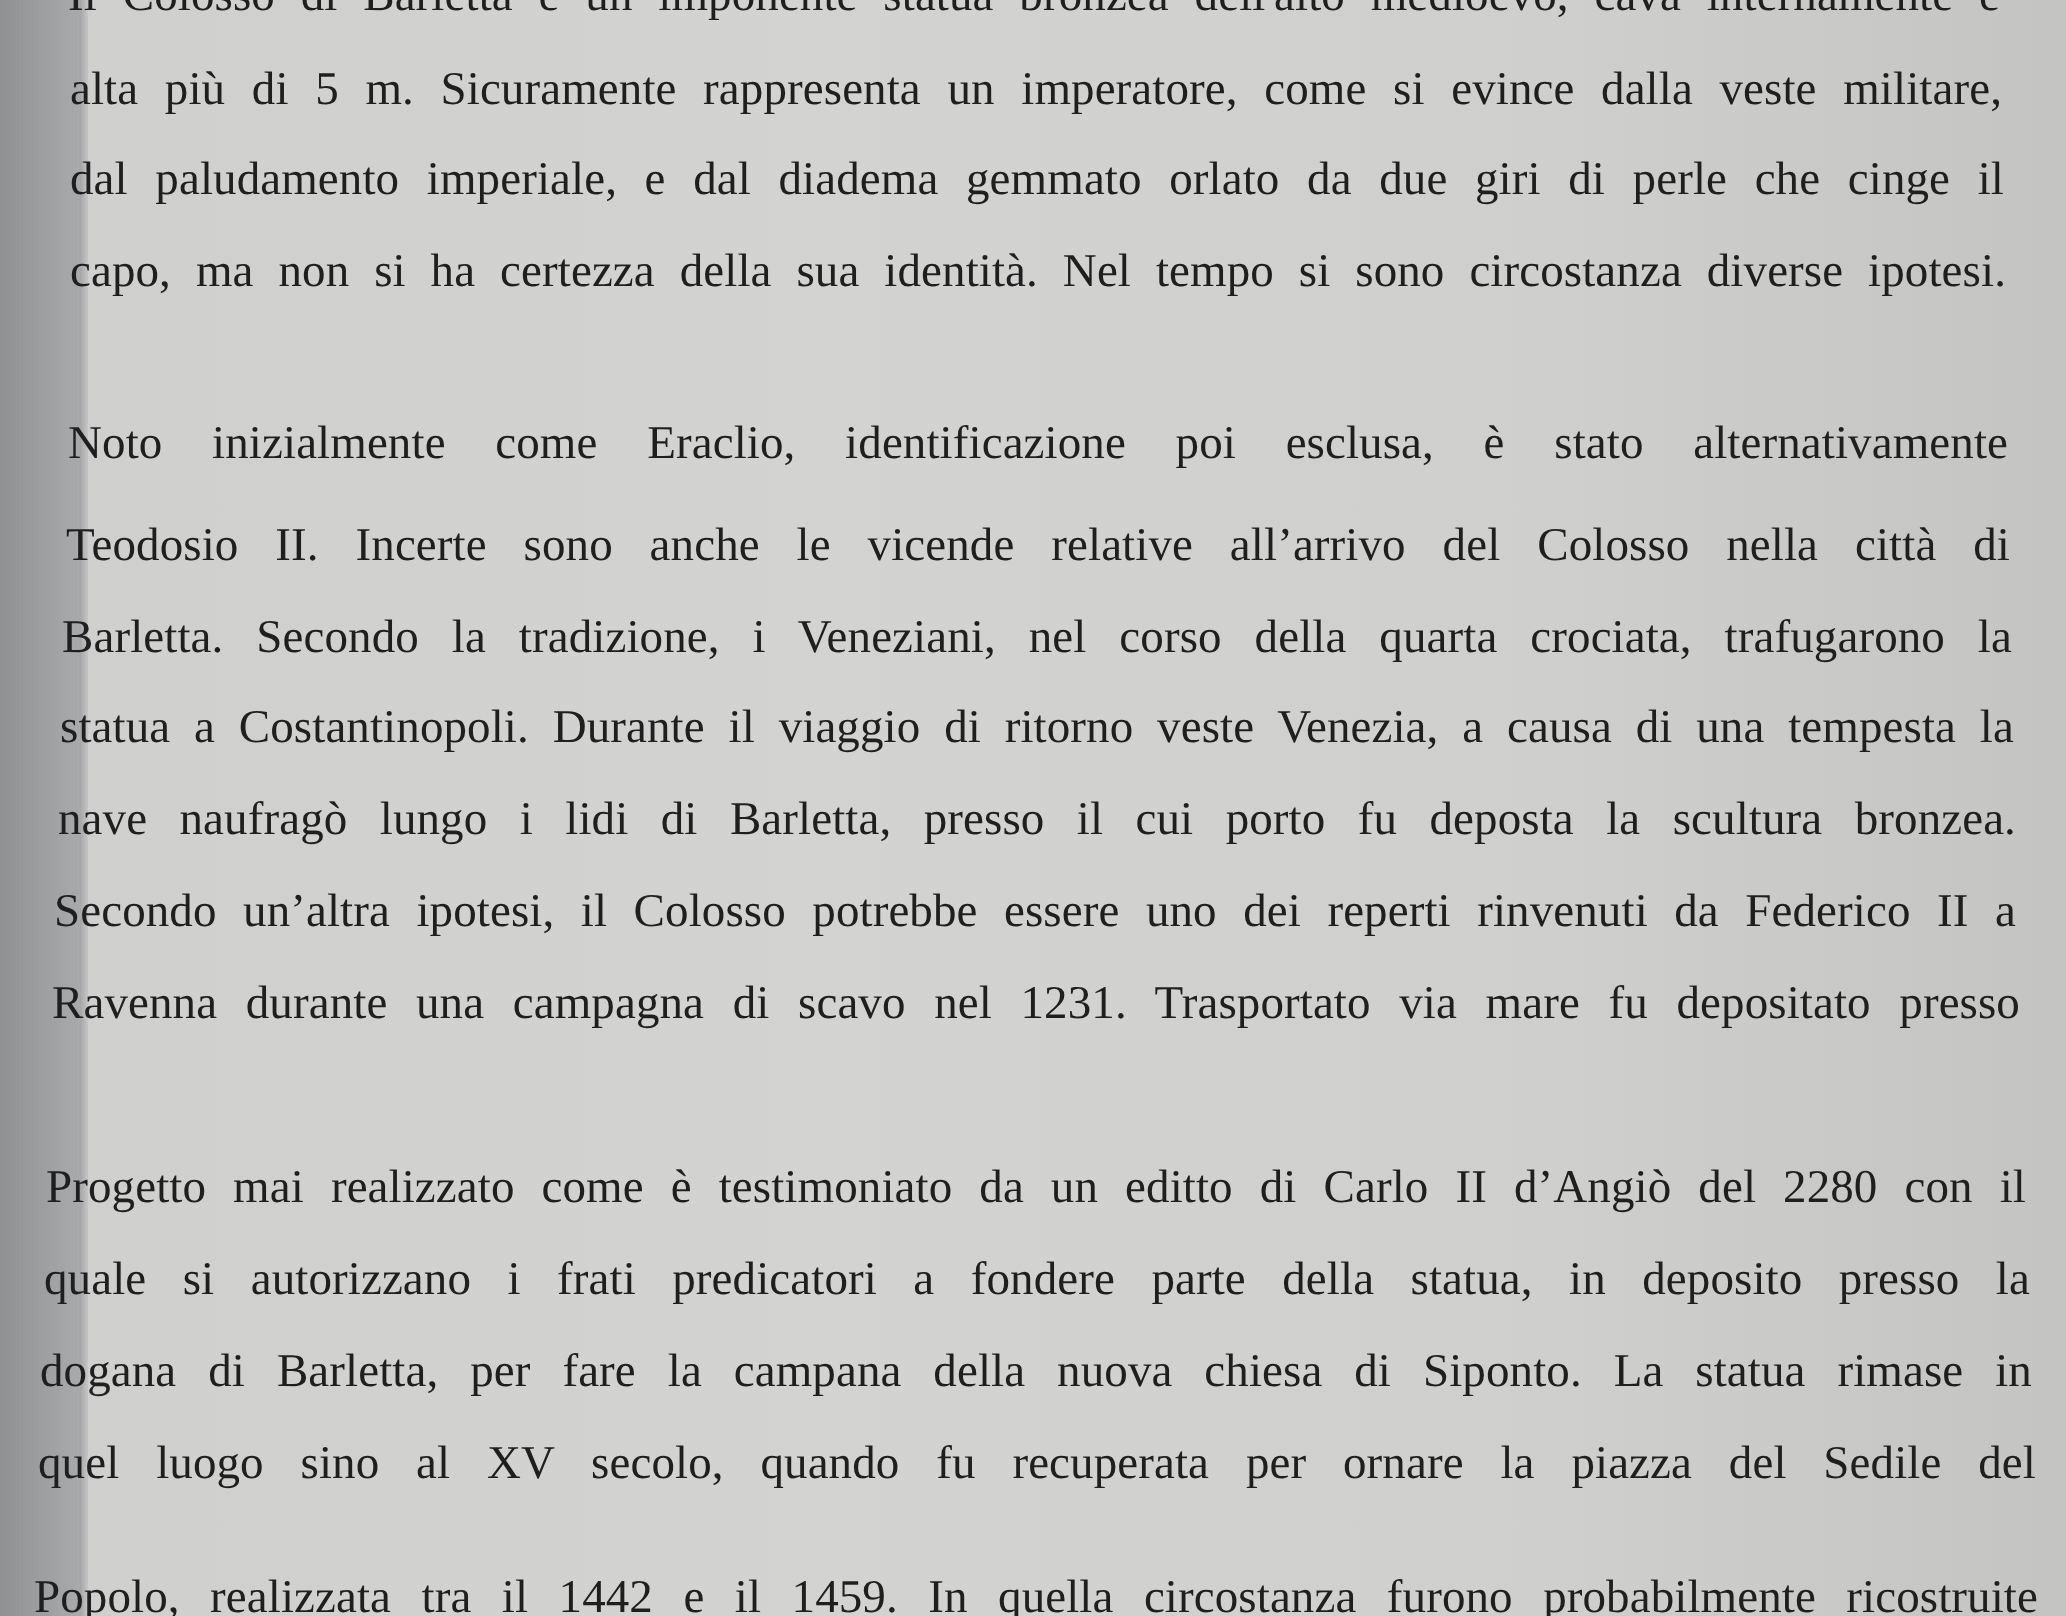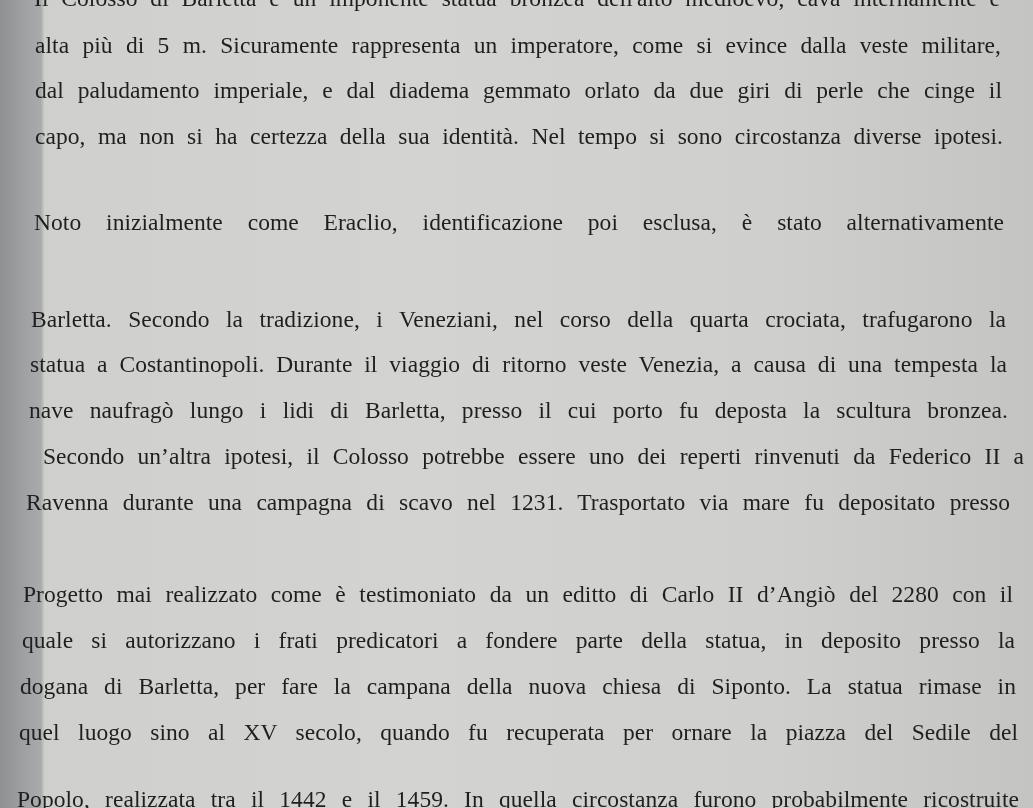--- a/index.html
+++ b/index.html
@@ -61,24 +61,25 @@
 <div class="photo">
   <div class="left-strip"></div>
   <div class="left-strip-edge"></div>
 
   <div class="page">
     <div class="line" style="left:34px; width:966px; top:-20px;">Il Colosso di Barletta è un imponente statua bronzea dell'alto medioevo, cava internamente e</div>
     <div class="line" style="left:35px; width:966px; top:27px;">alta più di 5 m. Sicuramente rappresenta un imperatore, come si evince dalla veste militare,</div>
     <div class="line" style="left:35px; width:967px; top:72px;">dal paludamento imperiale, e dal diadema gemmato orlato da due giri di perle che cinge il</div>
     <div class="line" style="left:35px; width:968px; top:118px;">capo, ma non si ha certezza della sua identità. Nel tempo si sono circostanza diverse ipotesi.</div>
     <div class="line" style="left:34px; width:970px; top:163px;margin-top:41px;">Noto inizialmente come Eraclio, identificazione poi esclusa, è stato alternativamente</div>
+    <div class="line" style="left:33px; width:972px; top:255px;">Teodosio II. Incerte sono anche le vicende relative all’arrivo del Colosso nella città di</div>
     <div class="line" style="left:31px; width:975px; top:301px;">Barletta. Secondo la tradizione, i Veneziani, nel corso della quarta crociata, trafugarono la</div>
     <div class="line" style="left:30px; width:977px; top:346px;">statua a Costantinopoli. Durante il viaggio di ritorno veste Venezia, a causa di una tempesta la</div>
     <div class="line" style="left:29px; width:979px; top:392px;">nave naufragò lungo i lidi di Barletta, presso il cui porto fu deposta la scultura bronzea.</div>
-    <div class="line" style="left:27px; width:981px; top:438px;margin-left:16px;">Secondo un’altra ipotesi, il Colosso potrebbe essere uno dei reperti rinvenuti da Federico II a</div>
+    <div class="line" style="left:27px; width:981px; top:438px;">Secondo un’altra ipotesi, il Colosso potrebbe essere uno dei reperti rinvenuti da Federico II a</div>
     <div class="line" style="left:26px; width:984px; top:484px;">Ravenna durante una campagna di scavo nel 1231. Trasportato via mare fu depositato presso</div>
     <div class="line" style="left:23px; width:990px; top:576px;">Progetto mai realizzato come è testimoniato da un editto di Carlo II d’Angiò del 2280 con il</div>
     <div class="line" style="left:22px; width:993px; top:622px;">quale si autorizzano i frati predicatori a fondere parte della statua, in deposito presso la</div>
     <div class="line" style="left:20px; width:996px; top:668px;">dogana di Barletta, per fare la campana della nuova chiesa di Siponto. La statua rimase in</div>
     <div class="line" style="left:19px; width:999px; top:714px;">quel luogo sino al XV secolo, quando fu recuperata per ornare la piazza del Sedile del</div>
     <div class="line" style="left:17px; width:1002px; top:781px;">Popolo, realizzata tra il 1442 e il 1459. In quella circostanza furono probabilmente ricostruite</div>
   </div>
 </div>
 
 </body></html>

